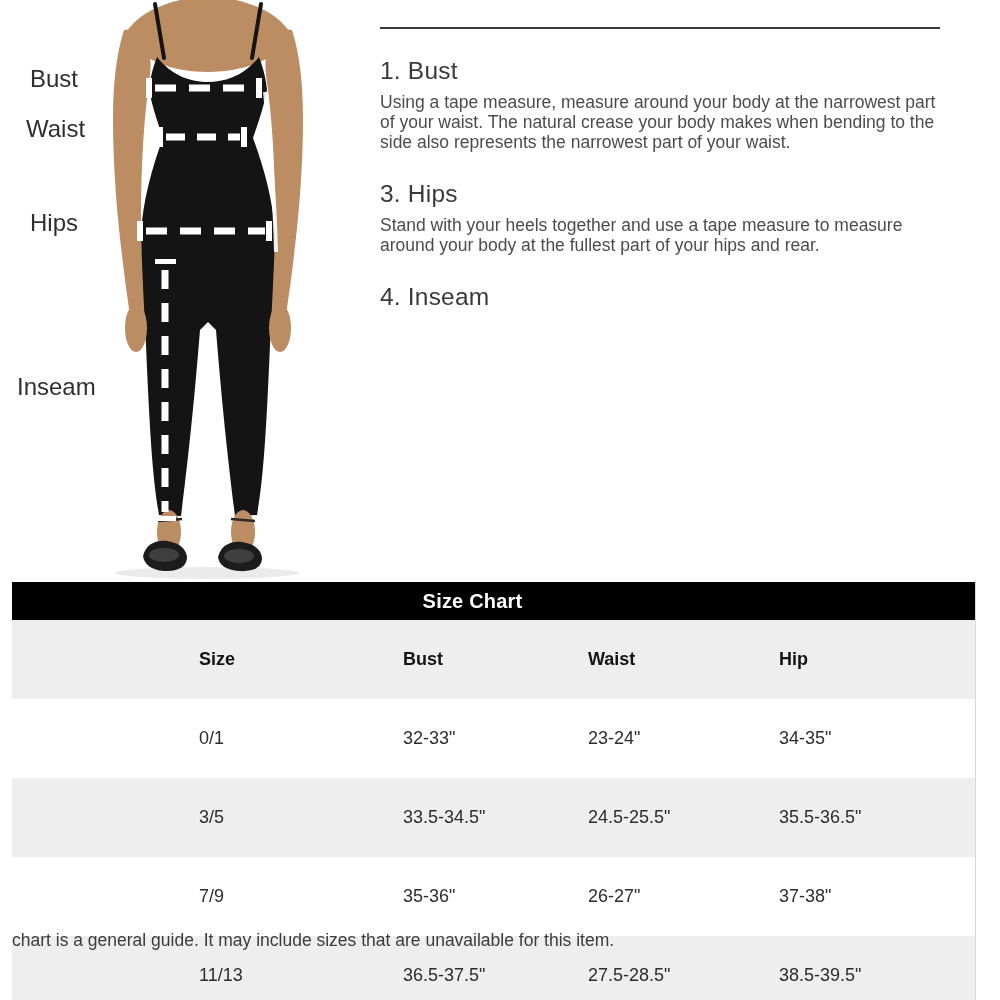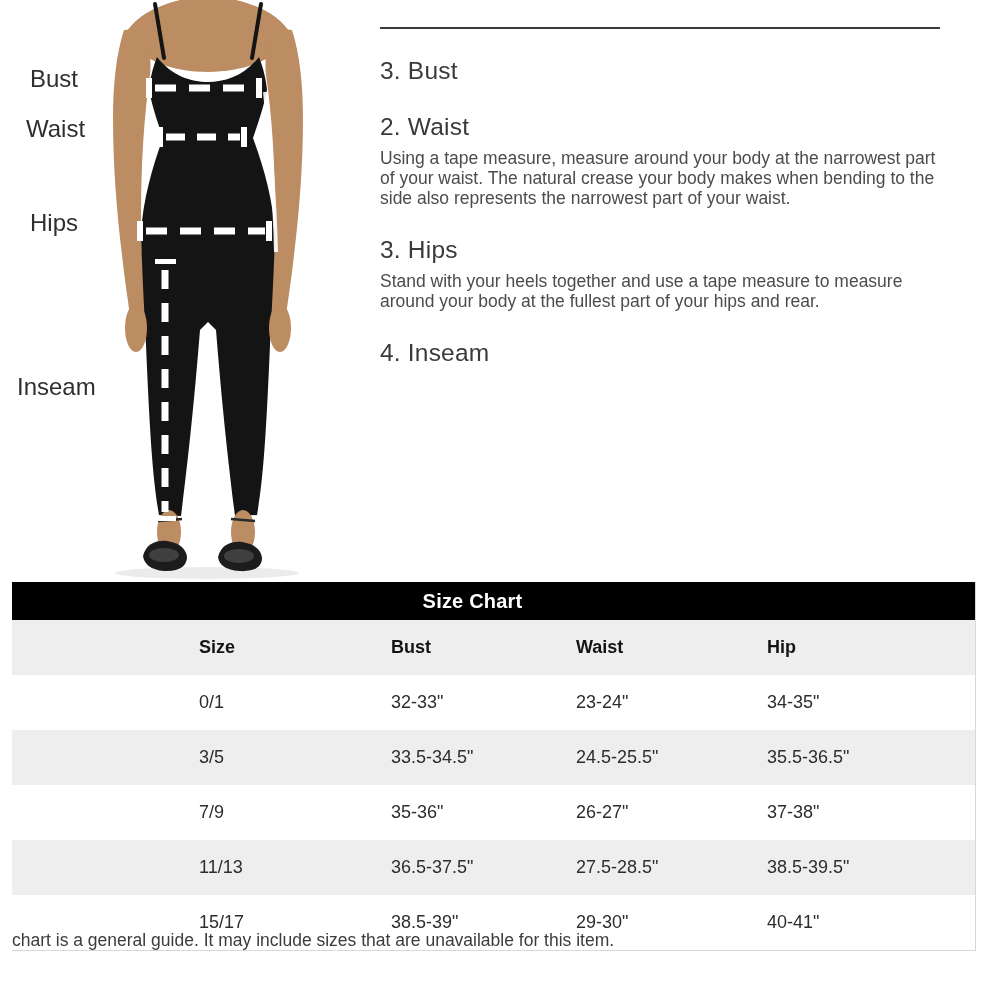--- a/index.html
+++ b/index.html
@@ -23,21 +23,21 @@
   
   .instructions{position:absolute;left:368px;top:0;width:565px;}
   .top-rule{border:none;border-top:2px solid #3a3a3a;margin:27px 0 0 0;width:560px;}
   .instructions h2{font-size:24.5px;font-weight:400;color:#3a3a3a;margin:28px 0 0 0;line-height:28px;letter-spacing:0.2px;}
   .instructions p{font-size:17.5px;line-height:20px;color:#4c4c4c;margin:7px 0 0 0;width:565px;}
   
   .size-chart{position:absolute;left:0;top:582px;width:963px;border-right:1px solid #d8d8d8;}
   .chart-title-bar{height:38px;background:var(--table-header-bg);display:flex;align-items:center;padding-left:8px;}
   .chart-title{display:block;width:905px;text-align:center;color:var(--table-header-text);font-size:20px;font-weight:bold;letter-spacing:0.2px;}
   table{width:100%;border-collapse:collapse;table-layout:fixed;border-bottom:1px solid #d8d8d8;}
-  th,td{height:47px;padding:4px;font-size:18px;text-align:left;vertical-align:middle;color:#2d2d2d;overflow:hidden;white-space:nowrap;}
+  th,td{height:47px;padding:16px;font-size:18px;text-align:left;vertical-align:middle;color:#2d2d2d;overflow:hidden;white-space:nowrap;}
   th{font-weight:bold;color:#141414;}
   thead tr{background:var(--row-alt-bg);}
   tbody tr{background:#ffffff;}
   tbody tr:nth-child(even){background:var(--row-alt-bg);}
   th:first-child,td:first-child{padding-left:187px;}
   
   .footnote{position:absolute;left:0;top:929px;margin:0;font-size:17.5px;line-height:22px;color:#3c3c3c;}
 </style>
 </head>
 <body>
@@ -100,24 +100,23 @@
     </svg>
     <div class="fig-label lbl-bust">Bust</div>
     <div class="fig-label lbl-waist">Waist</div>
     <div class="fig-label lbl-hips">Hips</div>
     <div class="fig-label lbl-inseam">Inseam</div>
   </div>
 
   <div class="instructions">
     <hr class="top-rule">
     <section>
-      <h2>3. Bust</h2>
+      <h2>1. Bust</h2>
     </section>
     <section>
-      <h2>2. Waist</h2>
       <p>Using a tape measure, measure around your body at the narrowest part of your waist. The natural crease your body makes when bending to the side also represents the narrowest part of your waist.</p>
     </section>
     <section>
       <h2>3. Hips</h2>
       <p>Stand with your heels together and use a tape measure to measure around your body at the fullest part of your hips and rear.</p>
     </section>
     <section>
       <h2>4. Inseam</h2>
     </section>
   </div>

